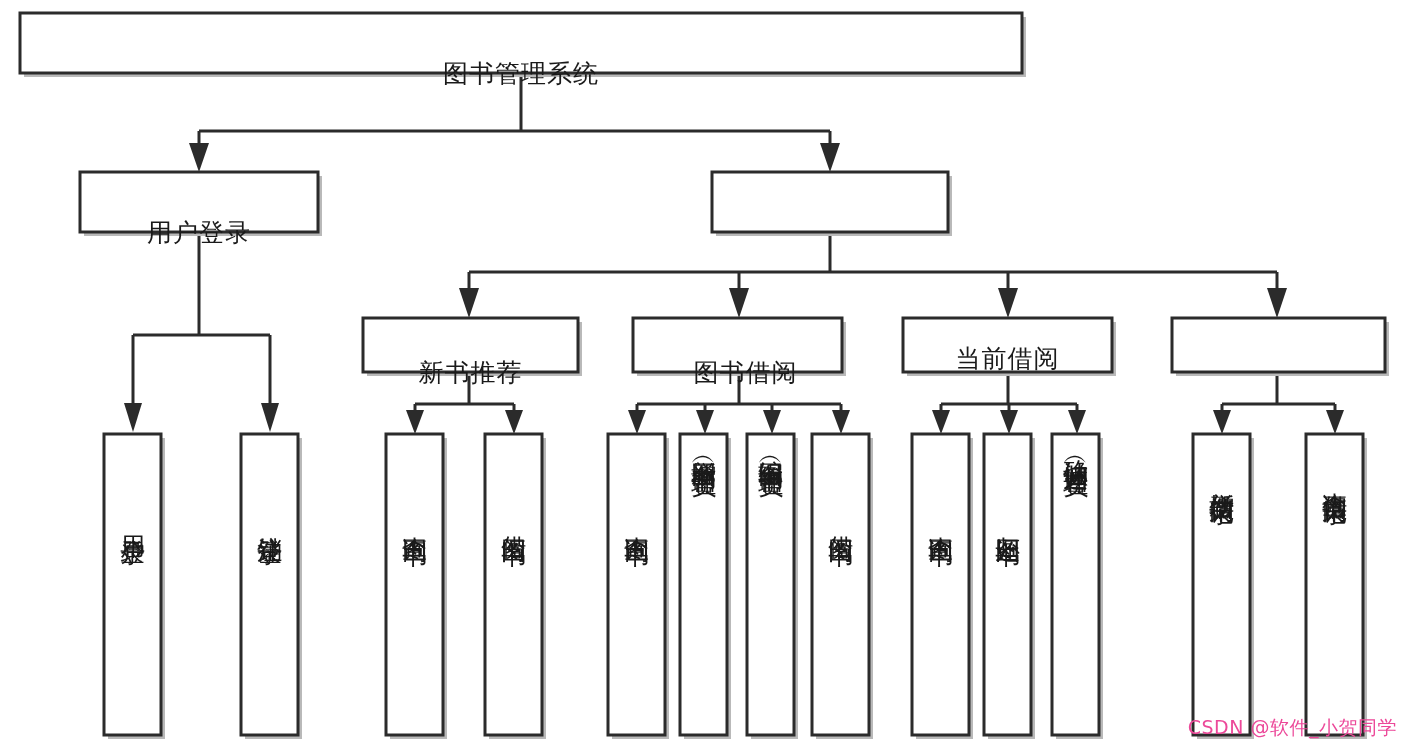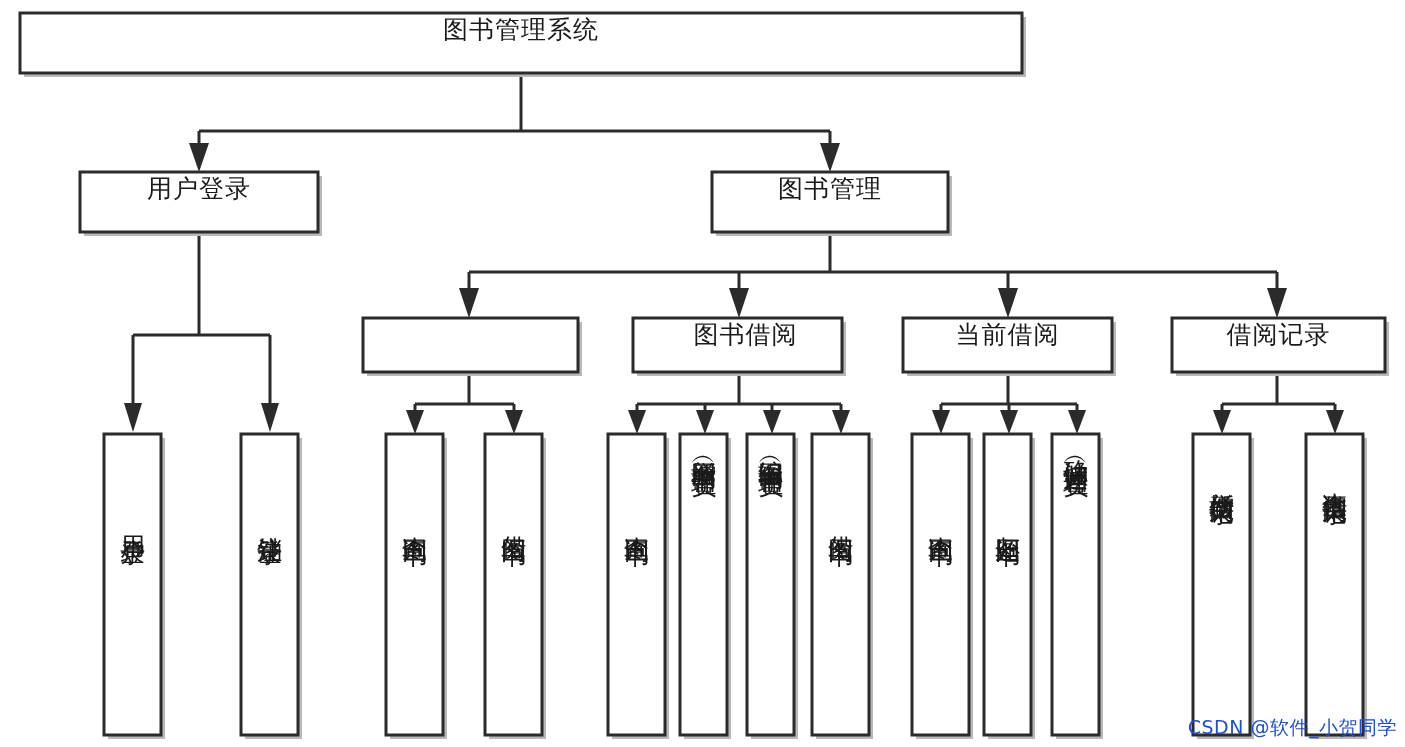--- a/index.html
+++ b/index.html
@@ -42,21 +42,21 @@
   }
   .arrow-head {
     fill: #2b2b2b;
   }
   .watermark-text {
     position: absolute;
     right: 8px;
     bottom: 6px;
     font-family: "DejaVu Sans", "Liberation Sans", sans-serif;
     font-size: 19px;
-    color: #1d4ed8;
+    color: #ec4899;
     white-space: nowrap;
     letter-spacing: 0.5px;
   }
   .vlabel-box {
     position: absolute;
     display: flex;
     align-items: flex-start;
     justify-content: center;
     pointer-events: none;
   }
@@ -66,23 +66,24 @@
     font-family: "DejaVu Sans", "Liberation Sans", sans-serif;
     font-size: 25px;
     color: #1a1a1a;
     line-height: 1.18;
     letter-spacing: 2px;
     white-space: nowrap;
   }
   .hlabel-box {
     position: absolute;
     display: flex;
-    align-items: flex-start;
+    align-items: flex-end;
     justify-content: center;
     pointer-events: none;
+    margin-top: 17px;
   }
   .hlabel-inner {
     font-family: "DejaVu Sans", "Liberation Sans", sans-serif;
     font-size: 25px;
     color: #1a1a1a;
     letter-spacing: 1px;
     white-space: nowrap;
   }
 </style>
 </head>
@@ -220,36 +221,33 @@
   </svg>
 
   <div class="hlabel-box" style="left:20px; top:13px; width:1002px; height:60px;">
     <span class="hlabel-inner">图书管理系统</span>
   </div>
 
   <div class="hlabel-box" style="left:80px; top:172px; width:238px; height:60px;">
     <span class="hlabel-inner">用户登录</span>
   </div>
 
-  <div class="hlabel-box" style="left:712px; top:172px; width:236px; height:60px;">
-    <span class="hlabel-inner">图书管理</span>
-  </div>
-
+
+  <div class="hlabel-box" style="left:363px; top:318px; width:215px; height:54px;">
+    <span class="hlabel-inner">新书推荐</span>
+  </div>
 
   <div class="hlabel-box" style="left:633px; top:318px; width:225px; height:54px;">
     <span class="hlabel-inner">图书借阅</span>
   </div>
 
   <div class="hlabel-box" style="left:903px; top:318px; width:209px; height:40px;">
     <span class="hlabel-inner">当前借阅</span>
   </div>
 
-  <div class="hlabel-box" style="left:1172px; top:318px; width:213px; height:54px;">
-    <span class="hlabel-inner">借阅记录</span>
-  </div>
 
   <div class="vlabel-box" style="left:104px; top:434px; width:57px; height:301px; padding-top:82px;">
     <span class="vlabel-inner">用户登录</span>
   </div>
 
   <div class="vlabel-box" style="left:241px; top:434px; width:57px; height:301px; padding-top:82px;">
     <span class="vlabel-inner">注销登录</span>
   </div>
 
   <div class="vlabel-box" style="left:386px; top:434px; width:57px; height:301px; padding-top:82px;">

